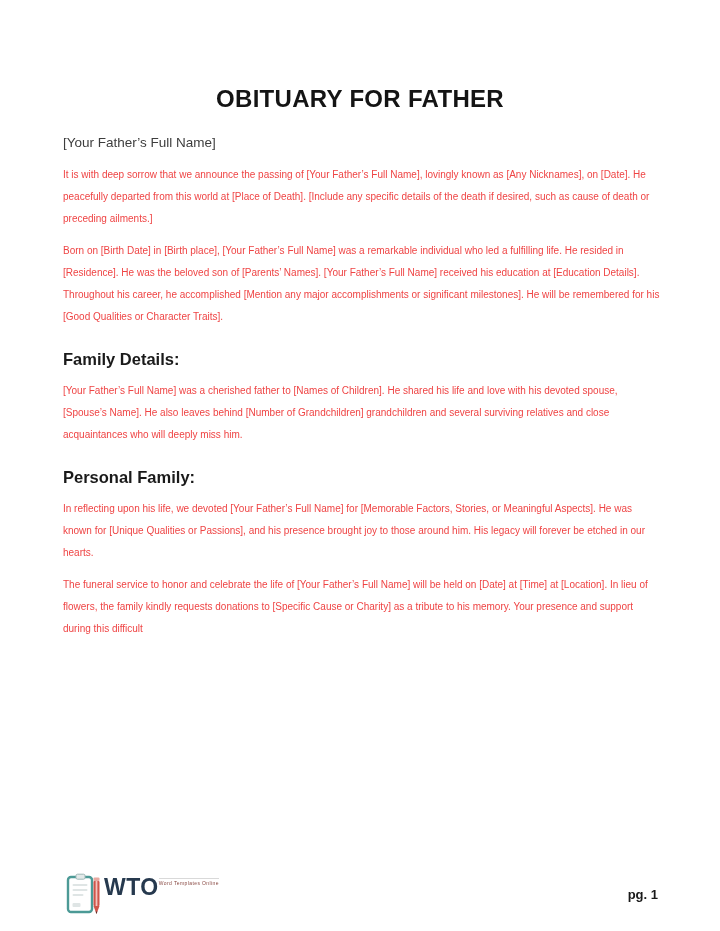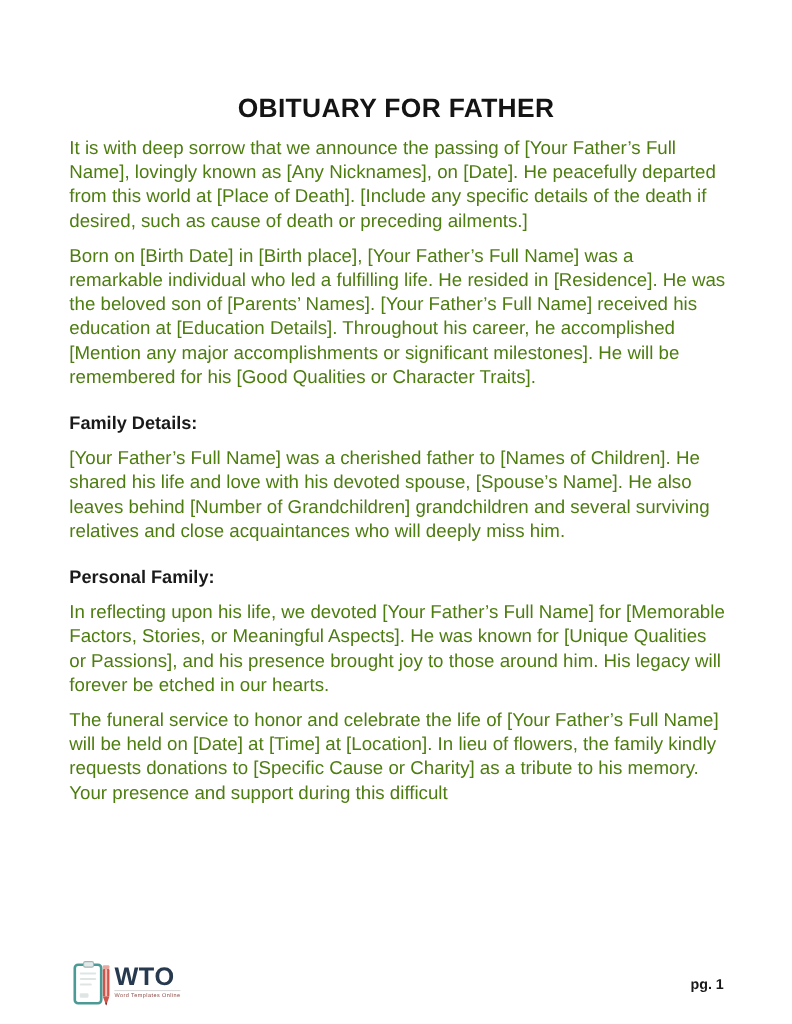--- a/index.html
+++ b/index.html
@@ -38,23 +38,23 @@
   }
   .section-heading {
     margin: 20px 0 0 0;
     font-size: 16.5px;
     line-height: 22px;
     font-weight: 700;
     color: #1a1a1a;
   }
   .section-body {
     margin: 10px 0 0 0;
-    font-size: 17px;
+    font-size: 10px;
     line-height: 22px;
-    color: #4d7c0f;
+    color: #ef4444;
     max-width: 597px;
   }
   .footer {
     position: absolute;
     left: 0;
     right: 0;
     bottom: 20px;
     padding: 0 62px 0 66px;
     display: flex;
     justify-content: space-between;
@@ -65,21 +65,21 @@
     align-items: flex-start;
     gap: 2px;
   }
   .logo-icon {
     display: inline-block;
     width: 36px;
     height: 42px;
   }
   .logo-textwrap {
     display: flex;
-    flex-direction: column;
+    flex-direction: row;
     margin-top: 3px;
   }
   .logo-text {
     font-size: 23px;
     line-height: 22px;
     font-weight: 700;
     color: #26394e;
     letter-spacing: 0.5px;
   }
   .logo-tagline {
@@ -100,20 +100,21 @@
 </style>
 </head>
 <body>
 
 <div class="page">
 
   <h1 class="doc-title">OBITUARY FOR FATHER</h1>
 
   <div class="content">
 
+    <p class="name-line">[Your Father’s Full Name]</p>
 
     <section>
       <p class="section-body">It is with deep sorrow that we announce the passing of [Your Father’s Full Name], lovingly known as [Any Nicknames], on [Date]. He peacefully departed from this world at [Place of Death]. [Include any specific details of the death if desired, such as cause of death or preceding ailments.]</p>
     </section>
 
     <section>
       <p class="section-body">Born on [Birth Date] in [Birth place], [Your Father’s Full Name] was a remarkable individual who led a fulfilling life. He resided in [Residence]. He was the beloved son of [Parents’ Names]. [Your Father’s Full Name] received his education at [Education Details]. Throughout his career, he accomplished [Mention any major accomplishments or significant milestones]. He will be remembered for his [Good Qualities or Character Traits].</p>
     </section>
 
     <section>

